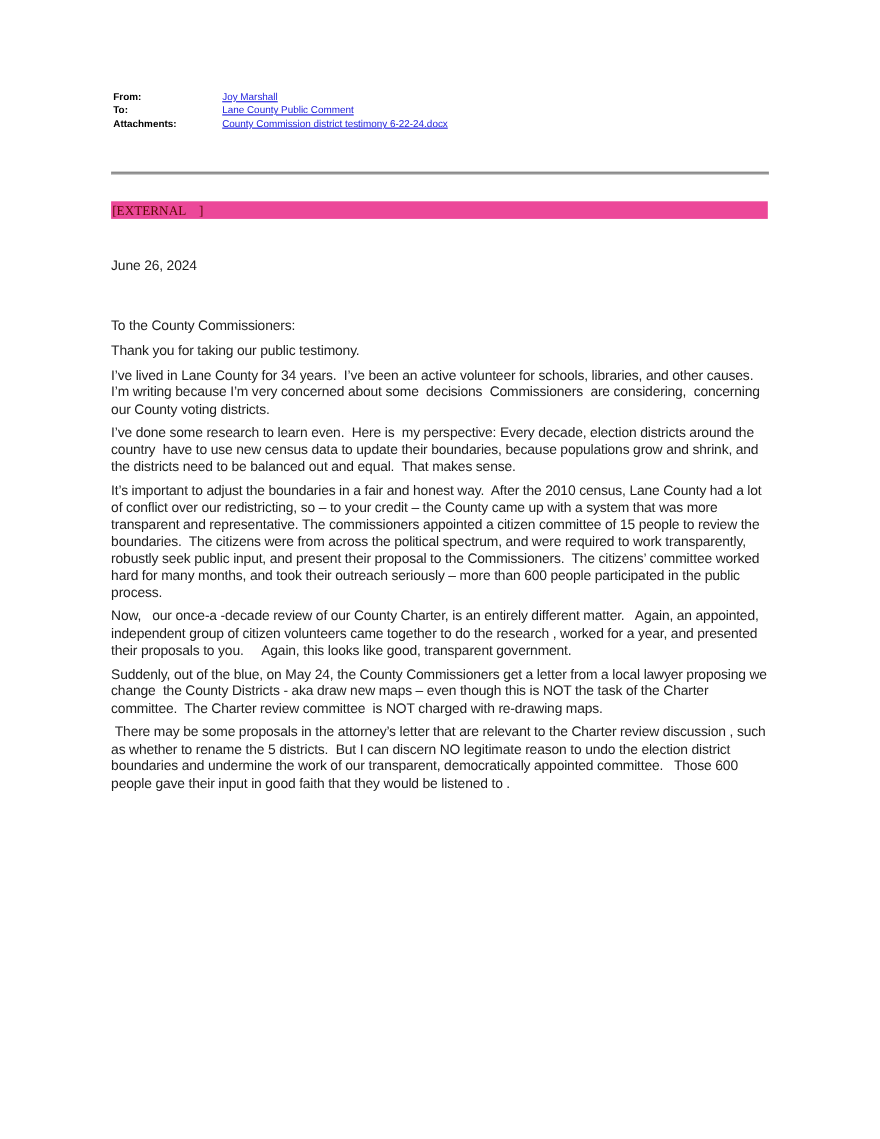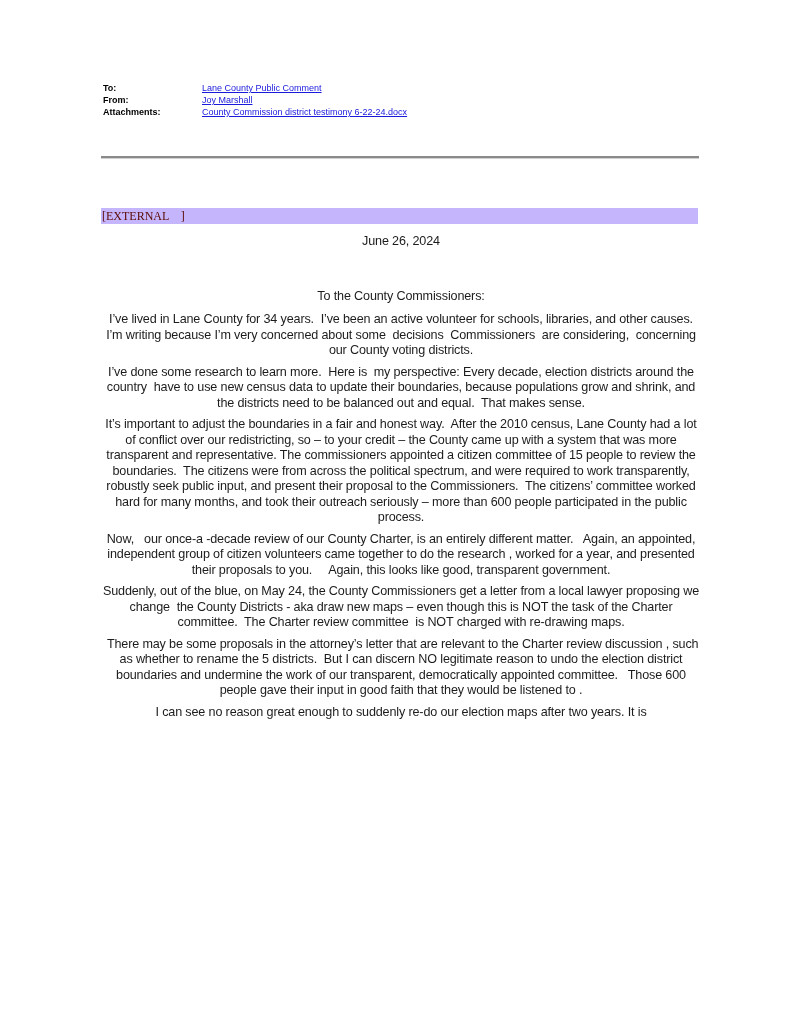--- a/index.html
+++ b/index.html
@@ -47,77 +47,75 @@
       height: 2px;
       background: #8a8a8a;
       border-bottom: 1px solid #cfcfcf;
     }
     .external-banner {
       position: absolute;
       left: 101px;
       top: 183px;
       width: 597px;
       height: 16px;
-      background: #c4b5fd;
+      background: #ec4899;
       font-family: "Liberation Serif", serif;
       font-size: 12px;
       line-height: 16px;
       color: #5a0a00;
       white-space: pre;
       padding-left: 1px;
       box-sizing: border-box;
-      margin-top: 25px;
     }
     .body-text {
       position: absolute;
       left: 101px;
       top: 234px;
       width: 600px;
       font-size: 12.6px;
       line-height: 15.5px;
       color: #1c1c1c;
       letter-spacing: -0.15px;
-      text-align: center;
     }
     .body-text p {
       margin: 0 0 6px 0;
       white-space: pre-wrap;
     }
     .body-text p.date {
       margin-bottom: 39px;
     }
     .body-text p.salutation {
       margin-bottom: 8px;
     }
   </style>
 </head>
 <body>
 
 <div class="header-table">
   <div class="header-row">
+    <span class="header-label">From:</span>
+    <span class="header-value link">Joy Marshall</span>
+  </div>
+  <div class="header-row">
     <span class="header-label">To:</span>
     <span class="header-value link">Lane County Public Comment</span>
-  </div>
-  <div class="header-row">
-    <span class="header-label">From:</span>
-    <span class="header-value link">Joy Marshall</span>
   </div>
   <div class="header-row">
     <span class="header-label">Attachments:</span>
     <span class="header-value link">County Commission district testimony 6-22-24.docx</span>
   </div>
 </div>
 
 <div class="rule"></div>
 
 <div class="external-banner">[EXTERNAL    ]</div>
 
 <div class="body-text">
   <p class="date">June 26, 2024</p>
   <p class="salutation">To the County Commissioners:</p>
+  <p>Thank you for taking our public testimony.</p>
   <p>I’ve lived in Lane County for 34 years.  I’ve been an active volunteer for schools, libraries, and other causes.  I’m writing because I’m very concerned about some  decisions  Commissioners  are considering,  concerning our County voting districts.</p>
-  <p>I’ve done some research to learn more.  Here is  my perspective: Every decade, election districts around the country  have to use new census data to update their boundaries, because populations grow and shrink, and the districts need to be balanced out and equal.  That makes sense.</p>
+  <p>I’ve done some research to learn even.  Here is  my perspective: Every decade, election districts around the country  have to use new census data to update their boundaries, because populations grow and shrink, and the districts need to be balanced out and equal.  That makes sense.</p>
   <p>It’s important to adjust the boundaries in a fair and honest way.  After the 2010 census, Lane County had a lot of conflict over our redistricting, so – to your credit – the County came up with a system that was more transparent and representative. The commissioners appointed a citizen committee of 15 people to review the boundaries.  The citizens were from across the political spectrum, and were required to work transparently, robustly seek public input, and present their proposal to the Commissioners.  The citizens’ committee worked hard for many months, and took their outreach seriously – more than 600 people participated in the public process.</p>
   <p>Now,   our once-a -decade review of our County Charter, is an entirely different matter.   Again, an appointed,  independent group of citizen volunteers came together to do the research , worked for a year, and presented their proposals to you.     Again, this looks like good, transparent government.</p>
   <p>Suddenly, out of the blue, on May 24, the County Commissioners get a letter from a local lawyer proposing we change  the County Districts - aka draw new maps – even though this is NOT the task of the Charter committee.  The Charter review committee  is NOT charged with re-drawing maps.</p>
   <p> There may be some proposals in the attorney’s letter that are relevant to the Charter review discussion , such as whether to rename the 5 districts.  But I can discern NO legitimate reason to undo the election district boundaries and undermine the work of our transparent, democratically appointed committee.   Those 600 people gave their input in good faith that they would be listened to .</p>
-  <p>I can see no reason great enough to suddenly re-do our election maps after two years. It is</p>
 </div>
 
 </body></html>

